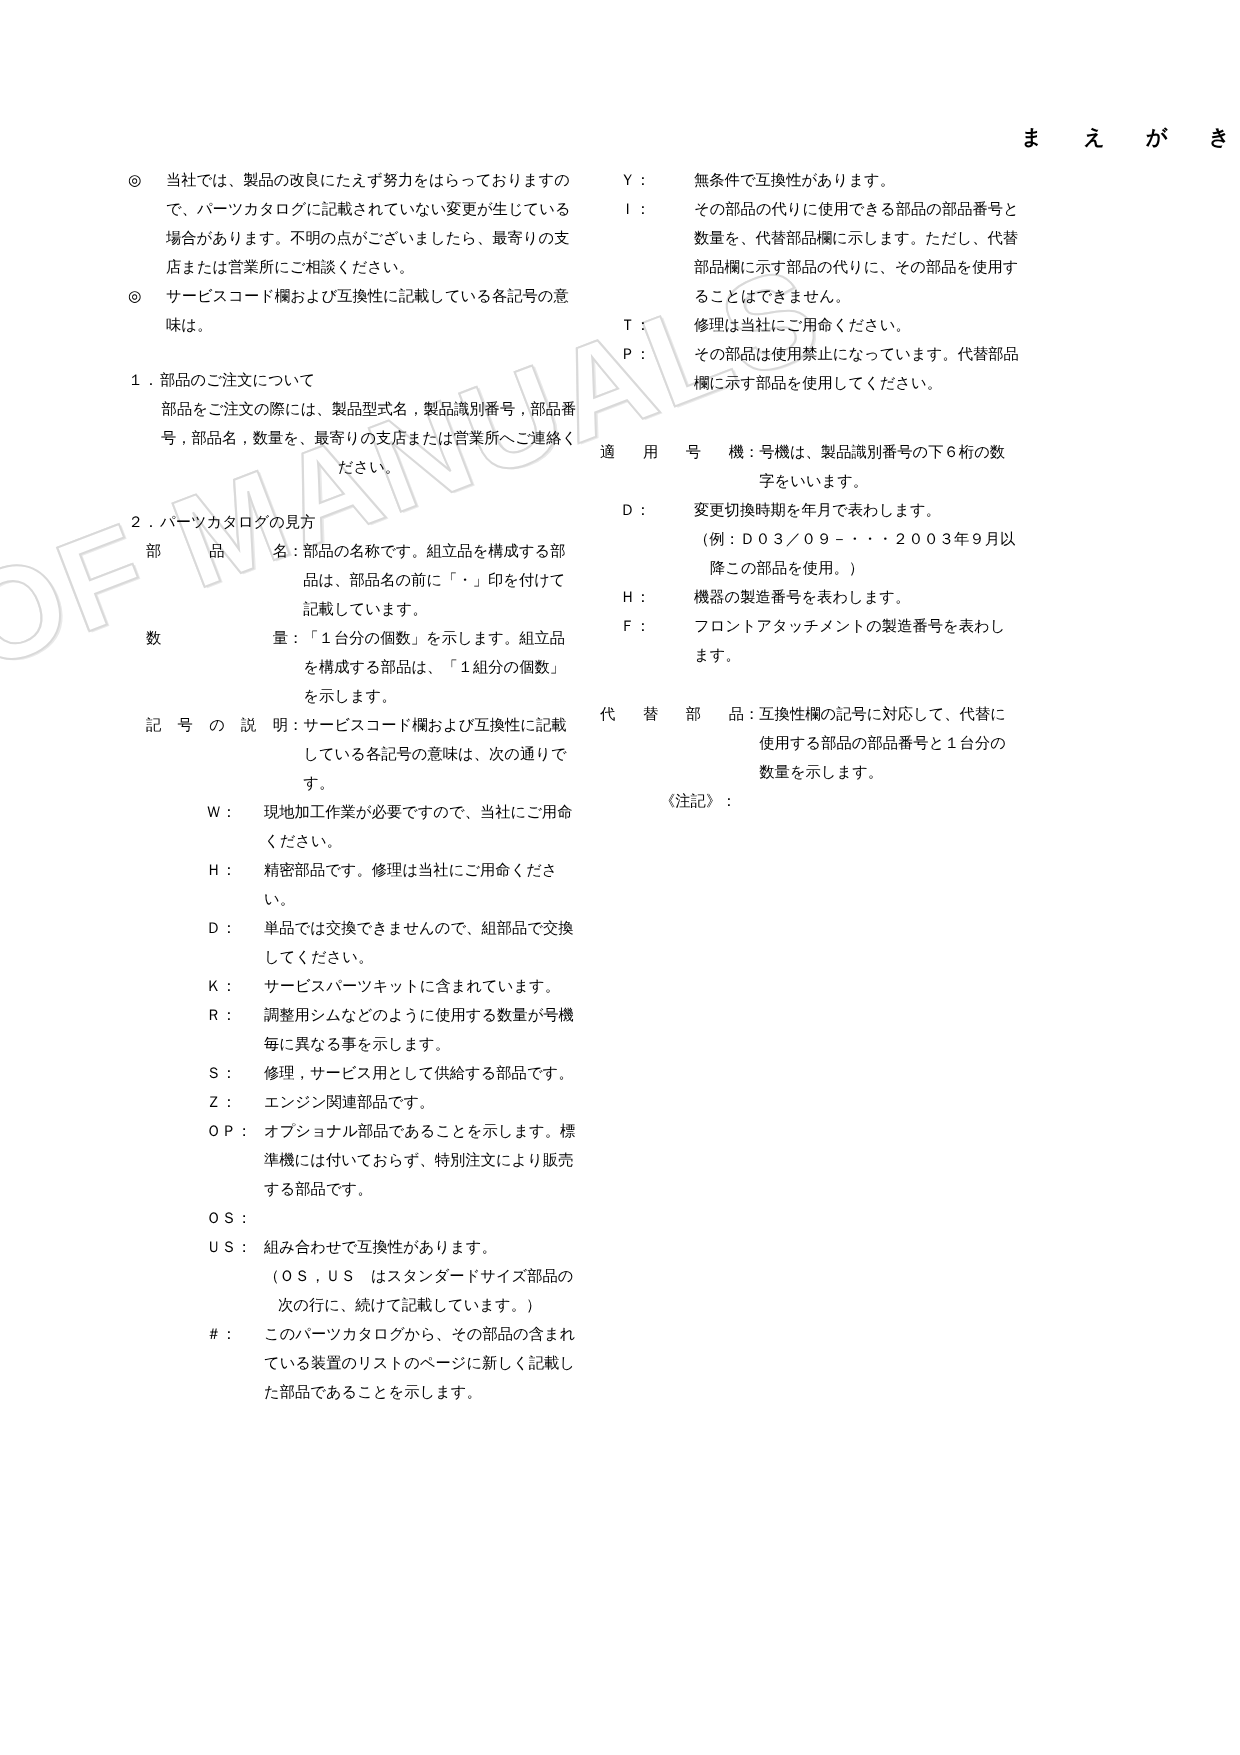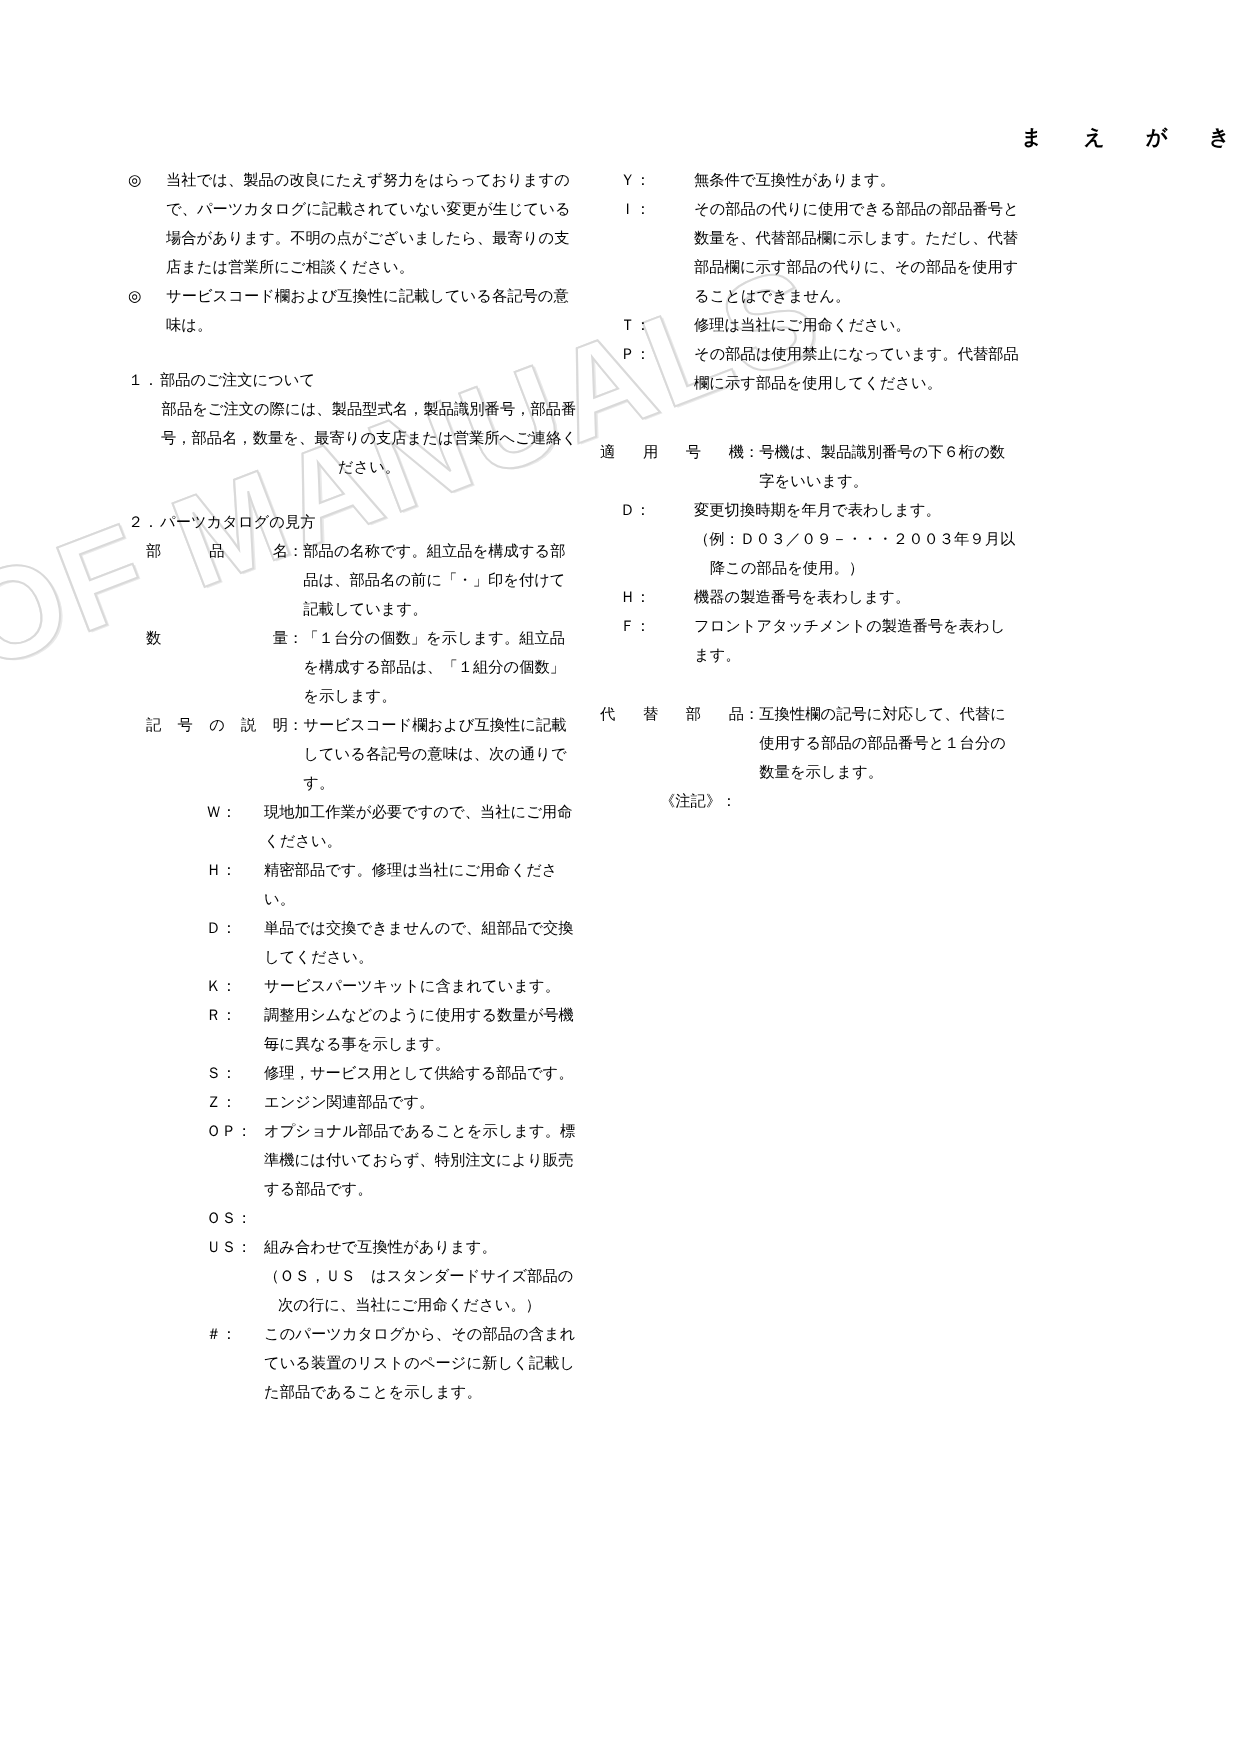--- a/index.html
+++ b/index.html
@@ -177,21 +177,21 @@
         <span class="tx">オプショナル部品であることを示します。標準機には付いておらず、特別注文により販売する部品です。</span>
       </div>
       <div class="row" style="padding-left:78px">
         <span class="mk w-code">ＯＳ：</span>
       </div>
       <div class="row" style="padding-left:78px">
         <span class="mk w-code">ＵＳ：</span>
         <span class="tx">組み合わせで互換性があります。</span>
       </div>
 
-      <div class="p" style="padding-left:150px; text-indent:-14px">（ＯＳ，ＵＳ　はスタンダードサイズ部品の次の行に、当社にご用命ください。）</div>
+      <div class="p" style="padding-left:150px; text-indent:-14px">（ＯＳ，ＵＳ　はスタンダードサイズ部品の次の行に、続けて記載しています。）</div>
 
       <div class="row" style="padding-left:78px">
         <span class="mk w-code">＃：</span>
         <span class="tx">このパーツカタログから、その部品の含まれている装置のリストのページに新しく記載した部品であることを示します。</span>
       </div>
     </div>
 
   </div>
 
   <div class="col col-right">

